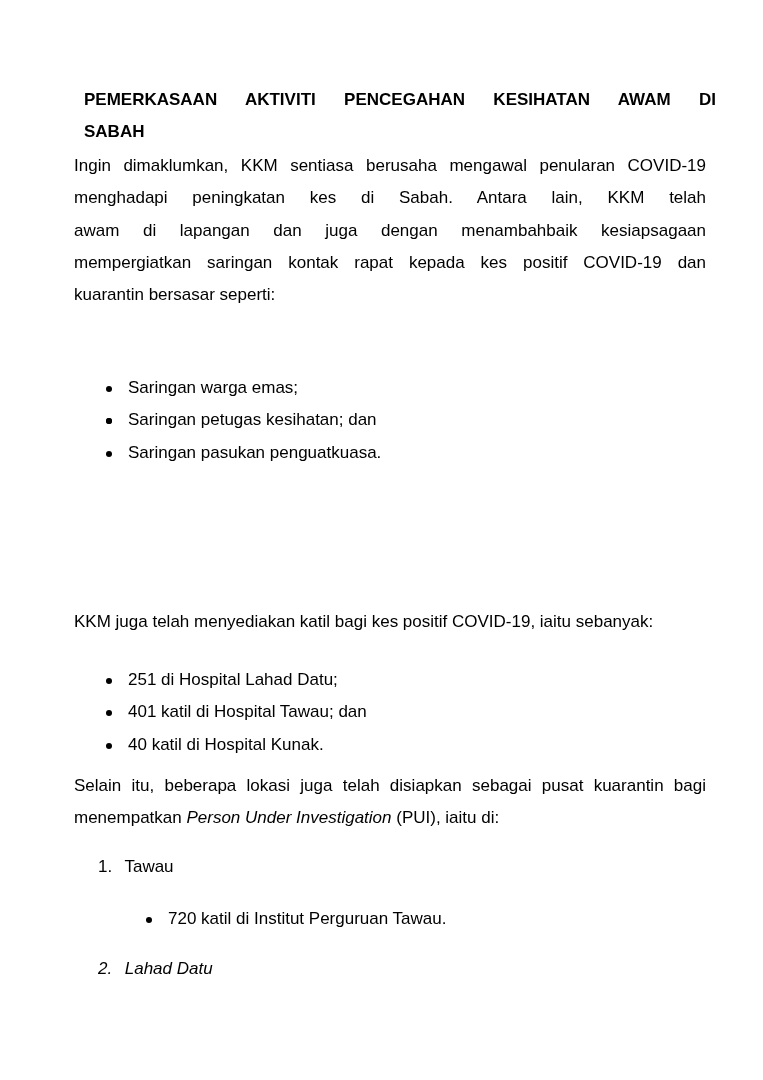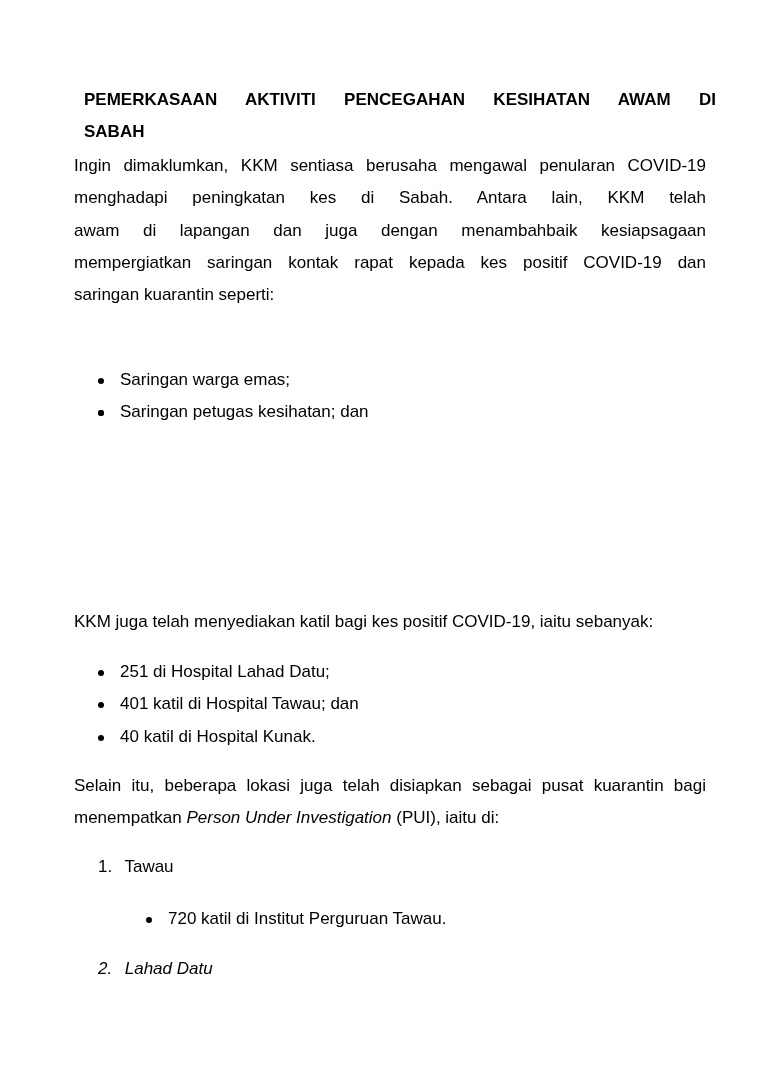--- a/index.html
+++ b/index.html
@@ -7,21 +7,21 @@
          font-family: "Liberation Sans", sans-serif; color: #000; font-size: 17px; }
   .page { position: absolute; left: 74px; top: 0; width: 632px; }
   .title { position: absolute; top: 74px; left: 0; width: 632px; font-weight: bold;
            line-height: 32px; text-align: justify;
            text-align-last: left; margin: 10px; font-size: 17px; }
   .title .l1 { display: block; text-align: justify; text-align-last: justify; }
   .para { position: absolute; left: 0; width: 632px; margin: 0; line-height: 32.3px;
           text-align: justify; }
   .para .jl { display: block; text-align: justify; text-align-last: justify; }
   .para .ll { display: block; }
-  .bullets { position: absolute; left: 0; width: 632px; margin: 0; padding: 0; list-style: none; }
+  .bullets { position: absolute; left: 0; width: 632px; margin: 8px; padding: 0; list-style: none; }
   .bullets li { position: relative; padding-left: 46px; line-height: 32.3px; }
   .bullets li .dot { position: absolute; left: 24px; top: 14px; width: 6px; height: 6px;
                      border-radius: 50%; background: #000; }
   .bullets li .jl { display: block; text-align: justify; text-align-last: justify; }
   .num-item { position: absolute; left: 24px; line-height: 32px; }
   .num-item .n { display: inline-block; width: 22px; }
   .sub-bullet { position: absolute; left: 72px; line-height: 32px; padding-left: 22px; }
   .sub-bullet .dot { position: absolute; left: 0; top: 14px; width: 6px; height: 6px;
                      border-radius: 50%; background: #000; }
   i { font-style: italic; }
@@ -34,34 +34,38 @@
   <h1 class="title">
     <span class="l1">PEMERKASAAN AKTIVITI PENCEGAHAN KESIHATAN AWAM DI</span>
     <span>SABAH</span>
   </h1>
 
   <p class="para" style="top:150px;">
     <span class="jl">Ingin dimaklumkan, KKM sentiasa berusaha mengawal penularan COVID-19</span>
     <span class="jl">menghadapi peningkatan kes di Sabah. Antara lain, KKM telah</span>
     <span class="jl">awam di lapangan dan juga dengan menambahbaik kesiapsagaan</span>
     <span class="jl">mempergiatkan saringan kontak rapat kepada kes positif COVID-19 dan</span>
-    <span class="ll">saringan kuarantin seperti:</span>
+    <span class="ll">kuarantin bersasar seperti:</span>
   </p>
 
   <ul class="bullets" style="top:364px;">
     <li>
       <span class="dot"></span>
       <span>Saringan warga emas;</span>
     </li>
     <li>
       <span class="dot"></span>
     </li>
     <li>
       <span class="dot"></span>
       <span>Saringan petugas kesihatan; dan</span>
+    </li>
+    <li>
+      <span class="dot"></span>
+      <span>Saringan pasukan penguatkuasa.</span>
     </li>
   </ul>
 
   <p class="para" style="top:606px;">
     <span class="ll">KKM juga telah menyediakan katil bagi kes positif COVID-19, iaitu sebanyak:</span>
   </p>
 
   <ul class="bullets" style="top:656px;">
     <li>
       <span class="dot"></span>

